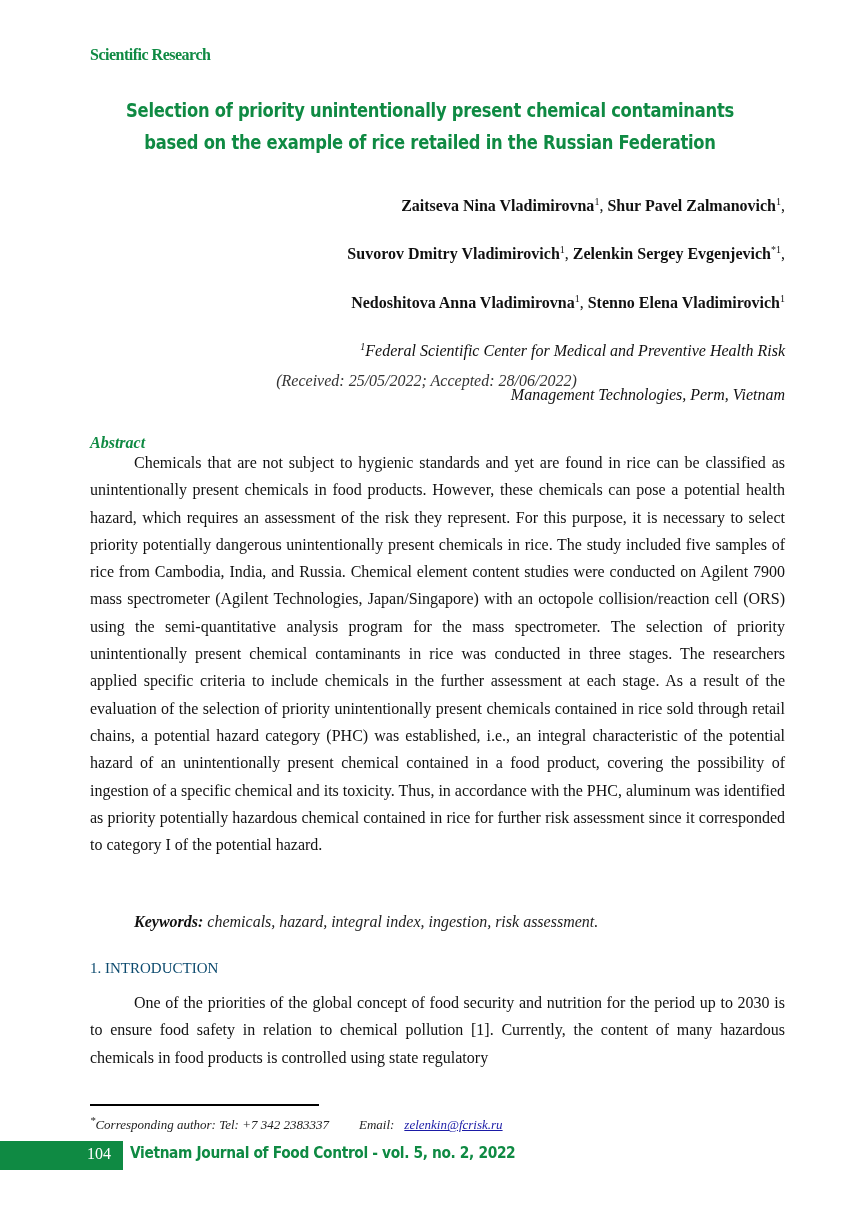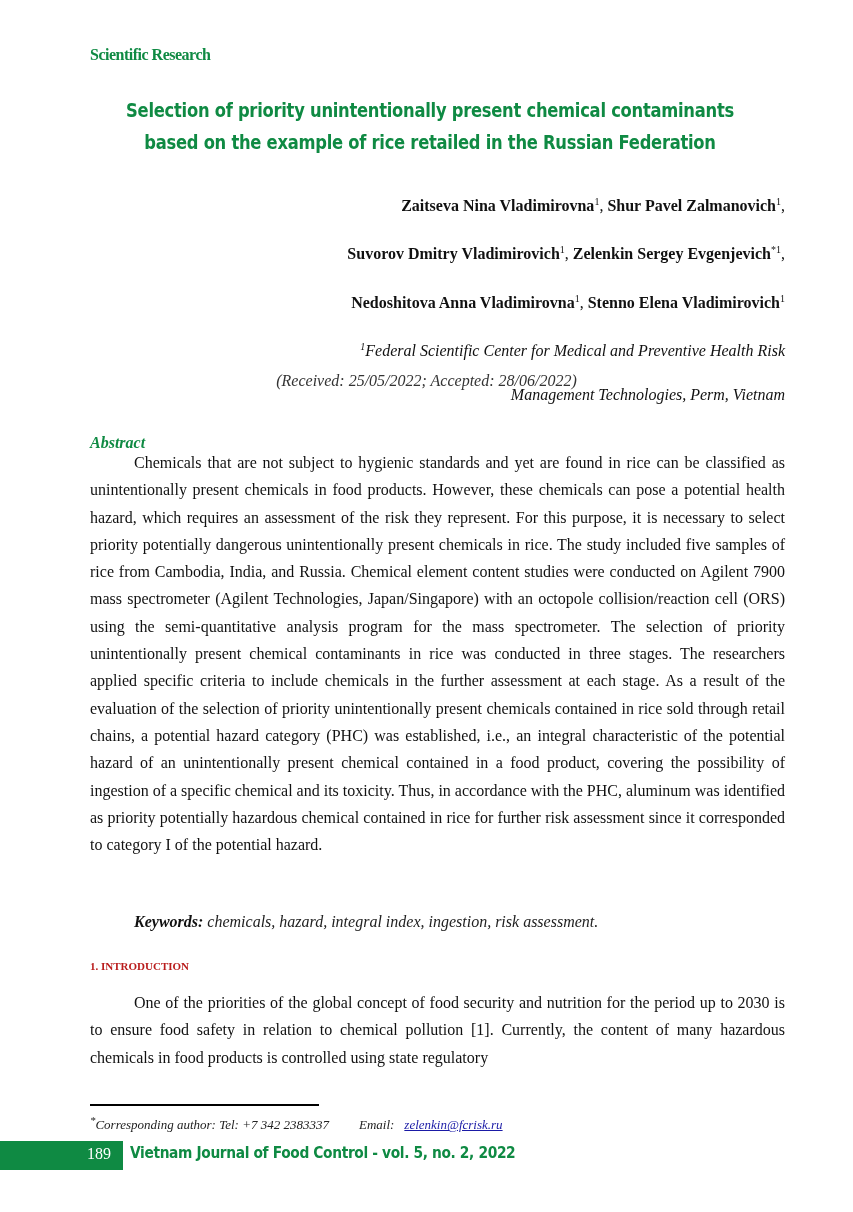--- a/index.html
+++ b/index.html
@@ -20,21 +20,21 @@
          font-style: italic; font-size: 16px; color: #333; }
   #abstract-heading { position: absolute; left: 90px; top: 425px; font-style: italic; font-weight: bold;
          font-size: 16px; color: #0f8a43; margin-top: 9px; }
   .body-text { position: absolute; left: 90px; width: 695px; font-size: 16px; line-height: 27.3px;
          text-align: justify; }
   #abstract-text { top: 449px; }
   .indent { text-indent: 44px; }
   #keywords { position: absolute; left: 134px; top: 913px; font-size: 16px; }
   #keywords b { font-style: italic; }
   #keywords i { color: #222; }
-  #intro-heading { position: absolute; left: 90px; top: 960px; font-weight: bold; font-size: 11px; color: #b91c1c; }
+  #intro-heading { position: absolute; left: 90px; top: 960px; font-weight: normal; font-size: 15px; color: #0c4a6e; }
   #intro-text { top: 989px; }
   #footnote-rule { position: absolute; left: 90px; top: 1104px; width: 229px; height: 0; border-top: 2px solid #000; }
   #footnote { position: absolute; left: 90px; top: 1114px; font-size: 13px; font-style: italic; color: #222; }
   #footnote a { color: #1a1aa6; text-decoration: underline; margin-left: 10px; }
   #footnote .gap { display: inline-block; width: 30px; }
   #footer-bar { position: absolute; left: 0; top: 1141px; width: 123px; height: 29px; background: #0f8a43; }
   #page-number { position: absolute; right: 12px; top: 4px; color: #fff; font-size: 16px; }
   #journal { position: absolute; left: 130px; top: 1144px; font-family: "DejaVu Sans", sans-serif; font-weight: bold;
          font-size: 15px; color: #0f8a43; letter-spacing: -0.4px; transform: scaleX(0.92); transform-origin: left top; }
 </style>
@@ -76,15 +76,15 @@
 
 <div id="intro-heading">1. INTRODUCTION</div>
 <div id="intro-text" class="body-text indent">One of the priorities of the global concept of food security and nutrition for the period up to 2030 is to ensure food safety in relation to chemical pollution [1]. Currently, the content of many hazardous chemicals in food products is controlled using state regulatory</div>
 
 <div id="footnote-rule"></div>
 <div id="footnote">
   <sup>*</sup><span>Corresponding author: Tel: +7 342 2383337</span><span class="gap"></span><span>Email:</span><a>zelenkin@fcrisk.ru</a>
 </div>
 
 <div id="footer-bar">
-  <span id="page-number">189</span>
+  <span id="page-number">104</span>
 </div>
 <div id="journal">Vietnam Journal of Food Control - vol. 5, no. 2, 2022</div>
 
 </body></html>

